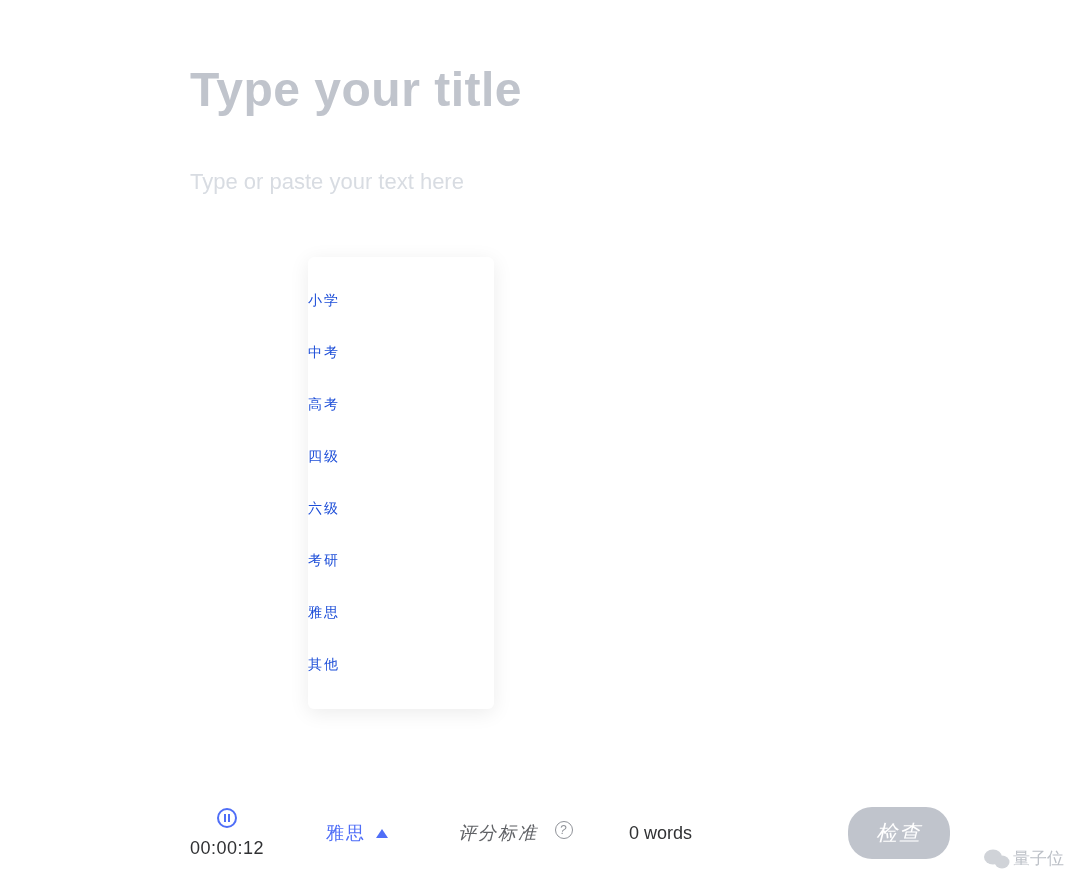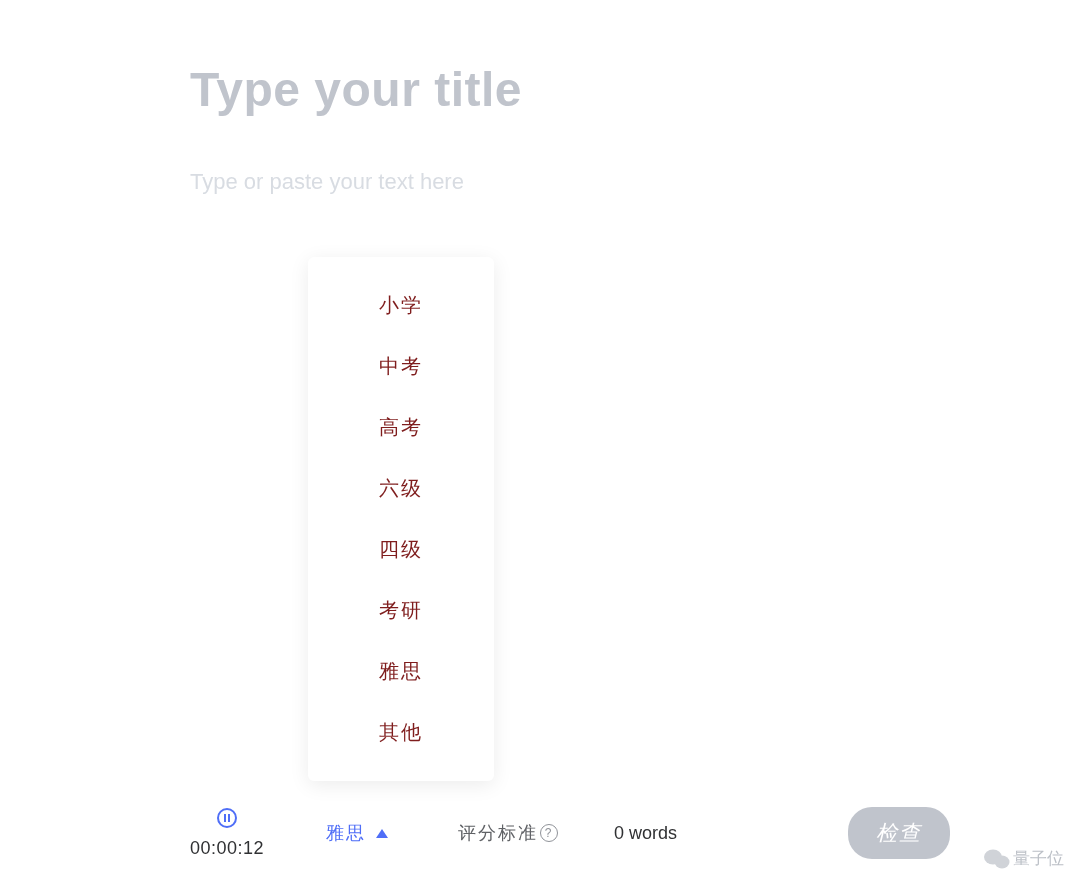--- a/index.html
+++ b/index.html
@@ -49,23 +49,22 @@
       left: 308px;
       top: 257px;
       width: 186px;
       background: #ffffff;
       border-radius: 6px;
       box-shadow: 0 4px 20px rgba(0,0,0,0.08);
       padding: 18px 0;
     }
     .dropdown-item {
       padding: 17px 0;
-      text-align: center;
-      font-size: 20px;
-      color: #7f1d1d;
+      font-size: 14px;
+      color: #1d4ed8;
       cursor: pointer;
       letter-spacing: 2px;
     }
     .bottom-bar {
       position: absolute;
       bottom: 30px;
       left: 0;
       right: 0;
       display: flex;
       align-items: center;
@@ -113,26 +112,26 @@
     .triangle-up {
       width: 0;
       height: 0;
       border-left: 6px solid transparent;
       border-right: 6px solid transparent;
       border-bottom: 9px solid #4f6ef7;
     }
     .criteria-group {
       margin-left: 70px;
       display: flex;
-      align-items: center;
-      gap: 2px;
+      gap: 17px;
       font-size: 18px;
       color: #606266;
       cursor: pointer;
       letter-spacing: 2px;
+      font-style: italic;
     }
     .help-icon {
       width: 18px;
       height: 18px;
       border: 1.5px solid #909399;
       border-radius: 50%;
       display: flex;
       align-items: center;
       justify-content: center;
       font-size: 12px;
@@ -183,22 +182,22 @@
 
 <div class="editor-area">
   <input type="text" class="title-input" placeholder="Type your title" style="">
   <input type="text" class="body-input" placeholder="Type or paste your text here" style="">
 </div>
 
 <div class="dropdown">
   <div class="dropdown-item">小学</div>
   <div class="dropdown-item">中考</div>
   <div class="dropdown-item">高考</div>
+  <div class="dropdown-item">四级</div>
   <div class="dropdown-item">六级</div>
-  <div class="dropdown-item">四级</div>
   <div class="dropdown-item">考研</div>
   <div class="dropdown-item">雅思</div>
   <div class="dropdown-item">其他</div>
 </div>
 
 <div class="bottom-bar">
   <div class="timer-group">
     <div class="pause-icon"></div>
     <span class="timer-text">00:00:12</span>
   </div>

